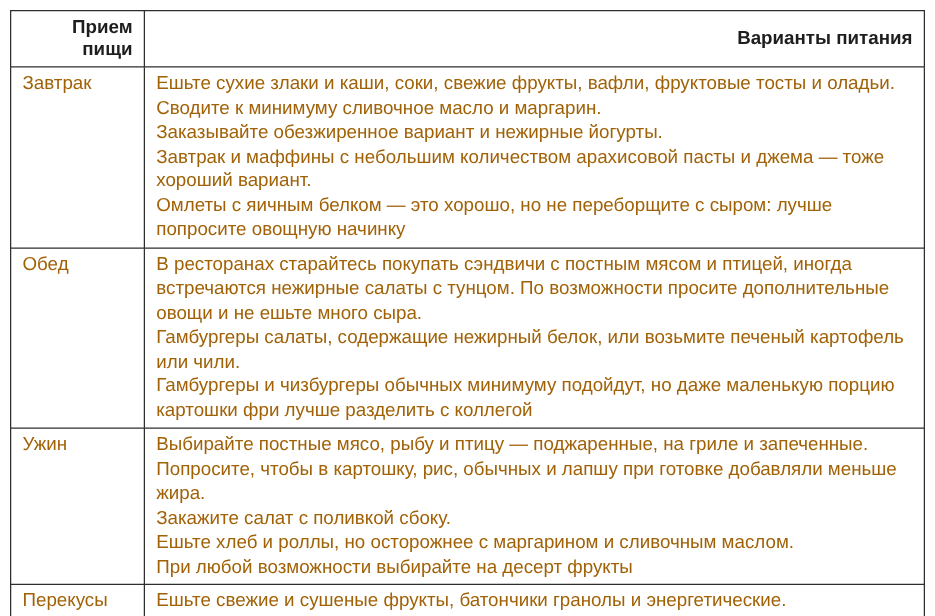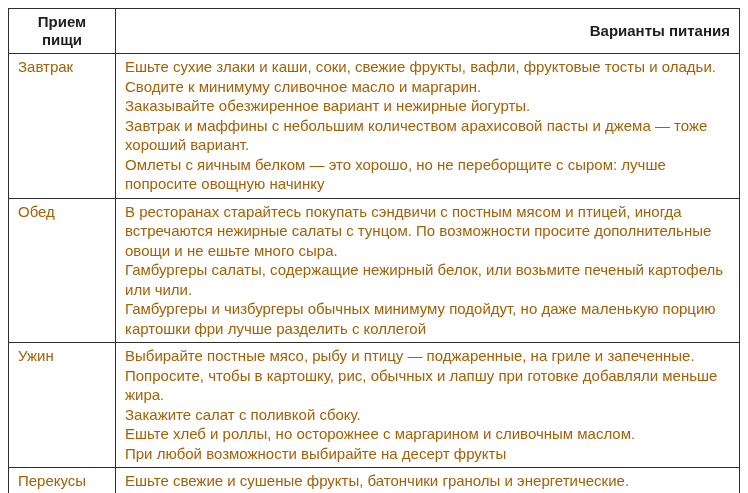--- a/index.html
+++ b/index.html
@@ -26,21 +26,21 @@
   }
   table.meal-table th {
     font-size: 15px;
     font-weight: bold;
     color: #1e1e1e;
     padding: 4px 9px;
     line-height: 18px;
   }
   th.col-meal {
     width: 107px;
-    text-align: center;
+    text-align: right;
   }
   th.col-options {
     text-align: right;
   }
   table.meal-table td {
     vertical-align: top;
     font-size: 15px;
     color: #a16207;
     line-height: 19.5px;
     padding: 3px 9px 4px 9px;

